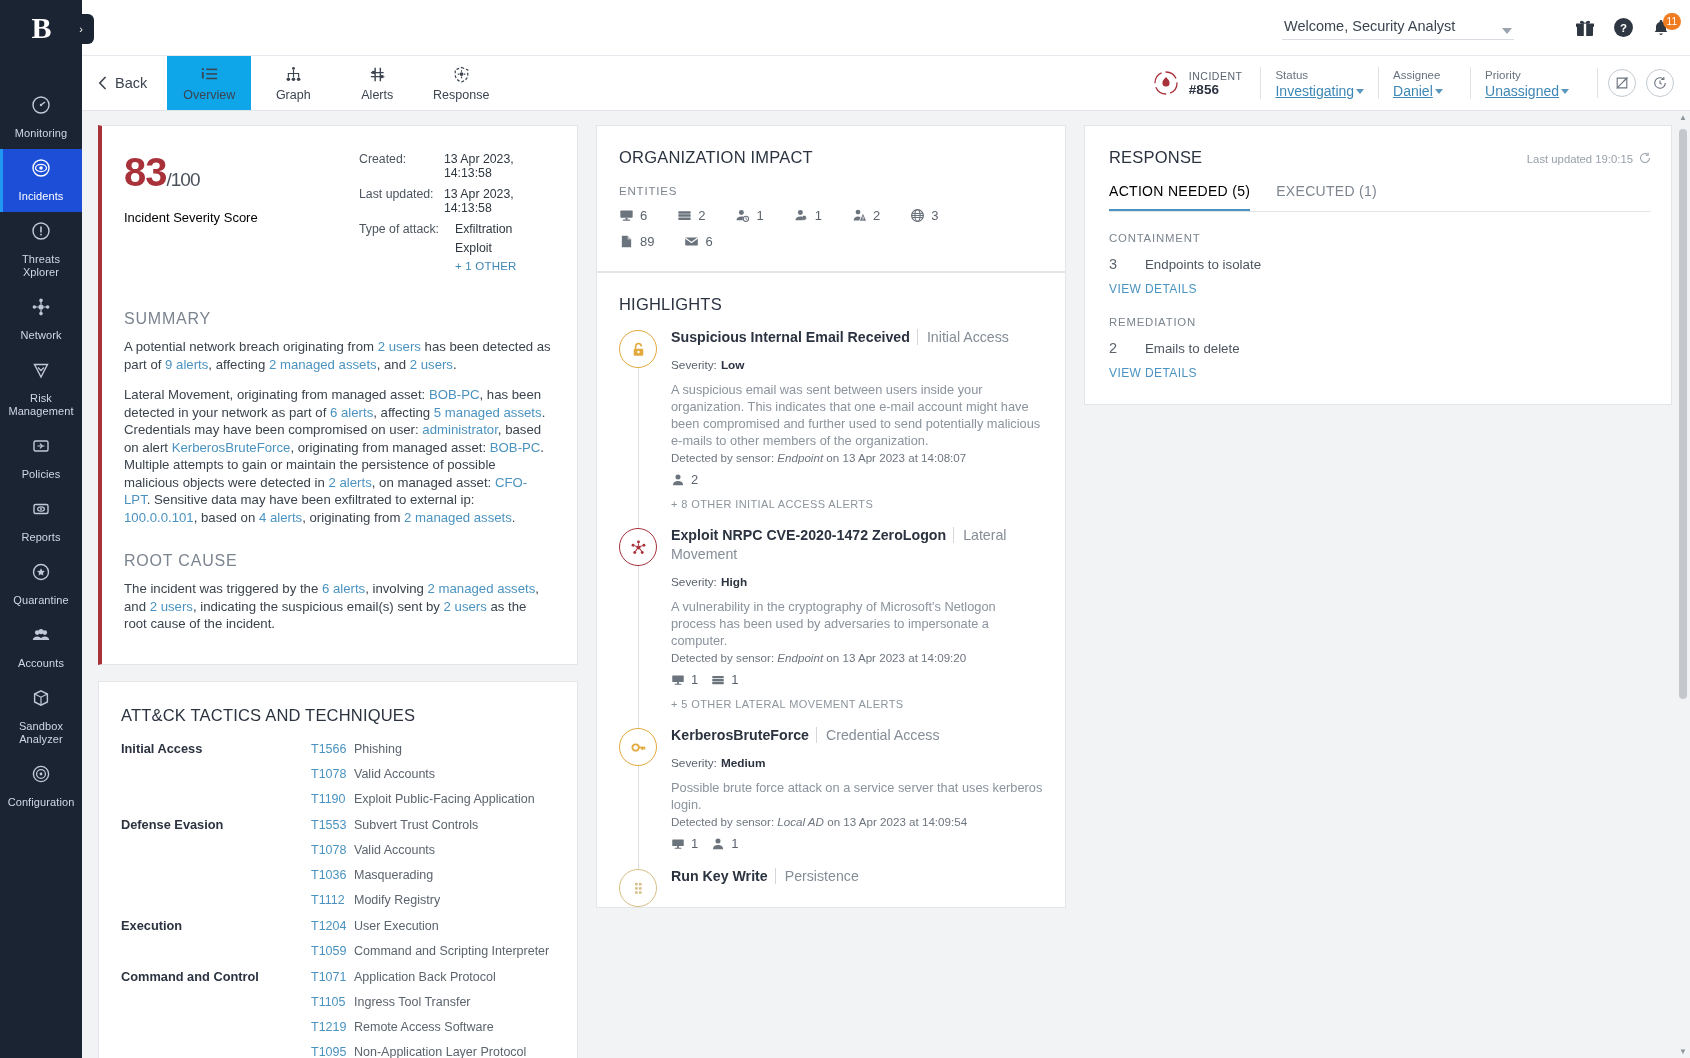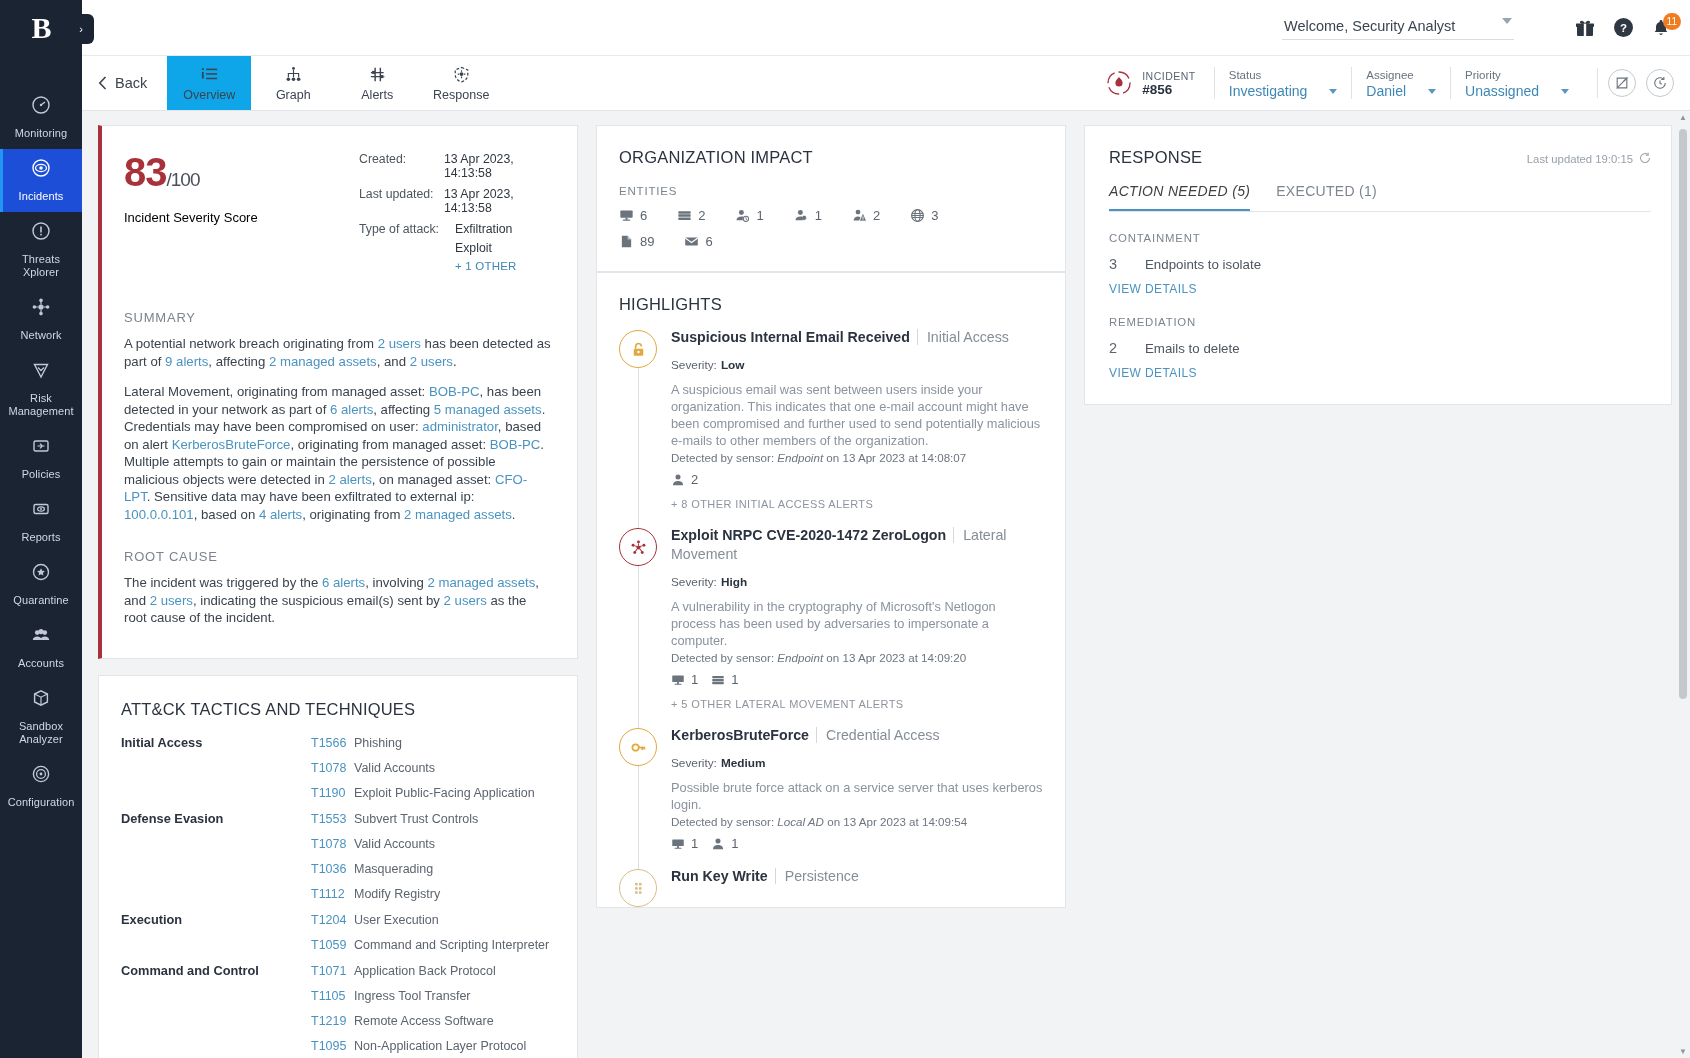--- a/index.html
+++ b/index.html
@@ -58,21 +58,21 @@
   .main { flex: 1 1 auto; height: 1058px; display: flex; flex-direction: column; position: relative; background: #fff; }
 
   
   .topbar {
     height: 56px; flex: 0 0 56px; background: #ffffff;
     border-bottom: 1px solid #e6e9ed;
     display: flex; align-items: center; justify-content: flex-end;
     padding-right: 18px; gap: 0;
   }
   .welcome-wrap {
-    display: flex; align-items: flex-start; gap: 14px;
+    display: flex; align-items: flex-end; gap: 14px;
     border-bottom: 1px solid #d9dde3;
     min-width: 232px; padding: 3px 2px 5px 2px; margin-right: 60px;
     justify-content: space-between;
   }
   .welcome-text { font-size: 14.5px; color: #3c4450; }
   .caret-down {
     width: 0; height: 0; border-left: 5px solid transparent;
     border-right: 5px solid transparent; border-top: 6px solid #9aa3ae;
   }
   .top-icons { display: flex; align-items: center; gap: 16px; }
@@ -113,21 +113,21 @@
   .inc-text { line-height: 14px; }
   .inc-label { font-size: 10.5px; color: #5a6470; letter-spacing: .5px; }
   .inc-num { font-size: 13.5px; color: #2b3340; font-weight: bold; }
   .meta-field {
     padding: 0 14px; border-left: 1px solid #dfe3e8;
     line-height: 16px; min-width: 92px;
   }
   .meta-label { font-size: 11.5px; color: #68727e; }
   .meta-value {
     font-size: 14px; color: #3d87b5; display: flex;
-    align-items: center; gap: 22px; cursor: pointer;
+    align-items: center; gap: 2px; cursor: pointer; text-decoration: underline;
   }
   .chev {
     width: 0; height: 0; border-left: 4.5px solid transparent;
     border-right: 4.5px solid transparent; border-top: 5px solid #5a97bd;
   }
   .round-btn {
     width: 28px; height: 28px; border-radius: 50%;
     border: 1px solid #c4cad1; display: flex; align-items: center;
     justify-content: center; color: #6d7680; cursor: pointer;
     margin-left: 10px;
@@ -156,21 +156,21 @@
   .score small { font-size: 19px; color: #4a515a; font-weight: normal; }
   .score-caption { margin-top: 10px; font-size: 13px; color: #000000; }
   .meta-table { font-size: 12.3px; color: #4d555f; }
   .meta-row { display: flex; margin-bottom: 7px; }
   .meta-row .k { width: 96px; color: #4d555f; }
   .meta-row .v { color: #2f3740; }
   .meta-row .v div { margin-bottom: 5px; }
   .more-link { color: #3d87b5; font-size: 11.5px; letter-spacing: .2px; cursor: pointer; }
 
   .section-head {
-    font-size: 13px; color: #7b848f; letter-spacing: .8px;
+    font-size: 16px; color: #7b848f; letter-spacing: .8px;
     margin: 26px 0 10px 22px;
   }
   .para {
     font-size: 13.2px; line-height: 17.5px; color: #3b434d;
     margin: 0 26px 13px 22px;
   }
   a.lk { color: #4a93c0; text-decoration: none; cursor: pointer; }
   .sev-bottom-pad { height: 18px; }
 
   
@@ -227,21 +227,21 @@
   }
   .resp-tabs {
     display: flex; gap: 26px; padding: 16px 0 0 24px;
     border-bottom: 1px solid #e3e5e8; margin: 0 20px 0 24px;
   }
   .resp-tabs { padding-left: 0; margin-left: 24px; }
   .resp-tab {
     font-size: 14px; color: #7d858f; padding-bottom: 10px;
     letter-spacing: .3px; cursor: pointer; border-bottom: 2px solid transparent;
   }
-  .resp-tab.active { color: #404040; border-bottom-color: #4a93c0; font-style: italic; }
+  .resp-tab.active { color: #000000; border-bottom-color: #4a93c0; }
   .resp-group { padding: 20px 0 0 24px; }
   .resp-group-title { font-size: 11.4px; color: #7b848f; letter-spacing: .8px; }
   .resp-row { display: flex; align-items: baseline; gap: 24px; margin-top: 12px; }
   .resp-count { font-size: 14.5px; color: #5c646e; width: 12px; }
   .resp-text { font-size: 13.3px; color: #4d555f; }
   .resp-link { font-size: 12px; color: #4a93c0; letter-spacing: .4px; margin-top: 10px; cursor: pointer; }
   .resp-pad { height: 24px; }
 
   
   .scrollbar {

